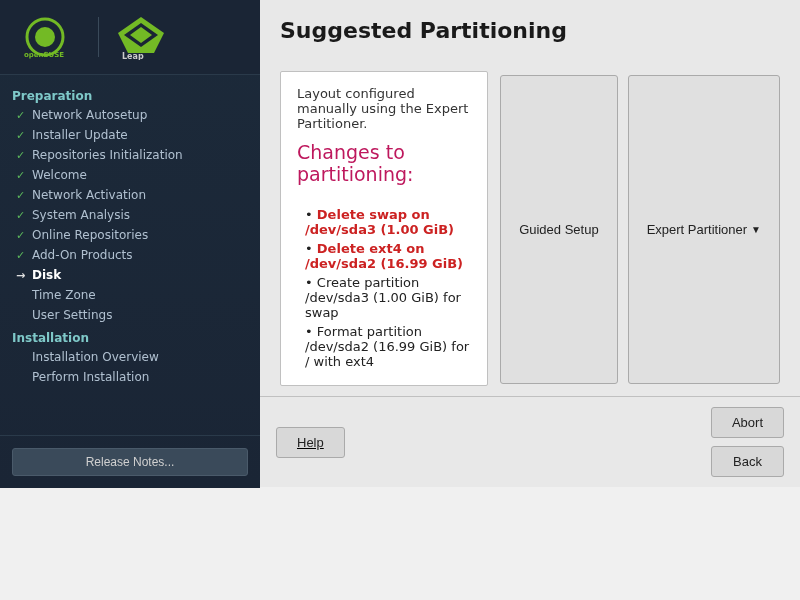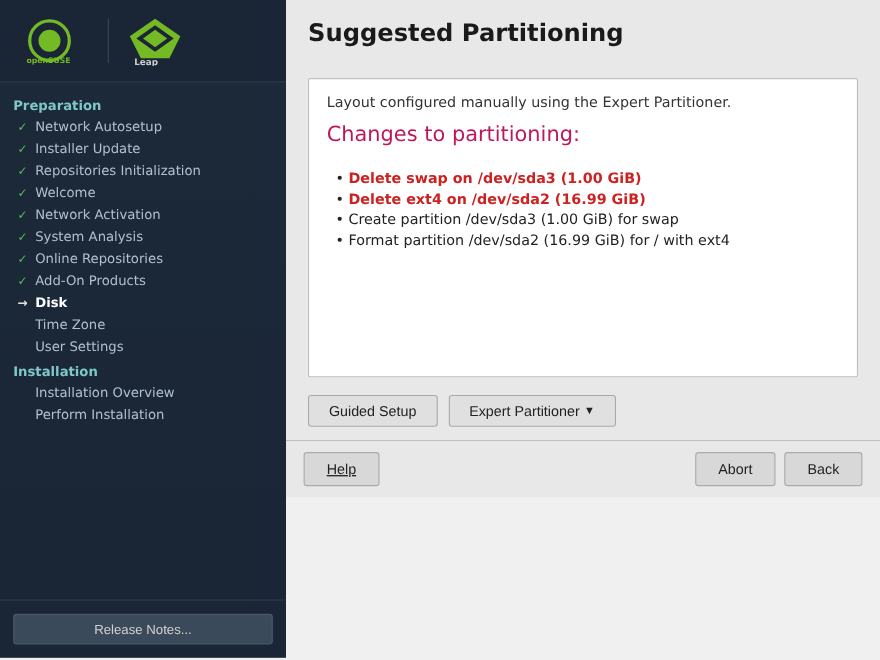--- a/index.html
+++ b/index.html
@@ -15,21 +15,21 @@
 
     
     #sidebar {
       width: 260px;
       min-width: 260px;
       background: #1a1a2e;
       background: linear-gradient(180deg, #1c2a3a 0%, #1a2535 100%);
       color: #ccc;
       display: flex;
       flex-direction: column;
-      height: 598px;
+      height: 488px;
     }
 
     #logo-area {
       display: flex;
       align-items: center;
       padding: 12px 16px;
       border-bottom: 1px solid #2a3a4a;
       gap: 12px;
       background: #1a2535;
     }
@@ -147,21 +147,20 @@
     #main-title {
       font-size: 22px;
       font-weight: bold;
       color: #1a1a1a;
     }
 
     #main-content {
       flex: 1;
       padding: 16px 20px 10px 20px;
       display: flex;
-      flex-direction: column;
       gap: 12px;
     }
 
     #partition-box {
       background: white;
       border: 1px solid #c0c0c0;
       border-radius: 2px;
       padding: 14px 16px;
       flex: 1;
       max-height: 370px;
@@ -243,20 +242,21 @@
 
     .footer-left {
       display: flex;
       gap: 8px;
       text-decoration: underline;
     }
 
     .footer-right {
       display: flex;
       gap: 8px;
+      flex-direction: column;
     }
 
     .footer-btn {
       background: #d8d8d8;
       border: 1px solid #aaa;
       border-radius: 3px;
       padding: 7px 20px;
       font-size: 13px;
       cursor: pointer;
       color: #222;

